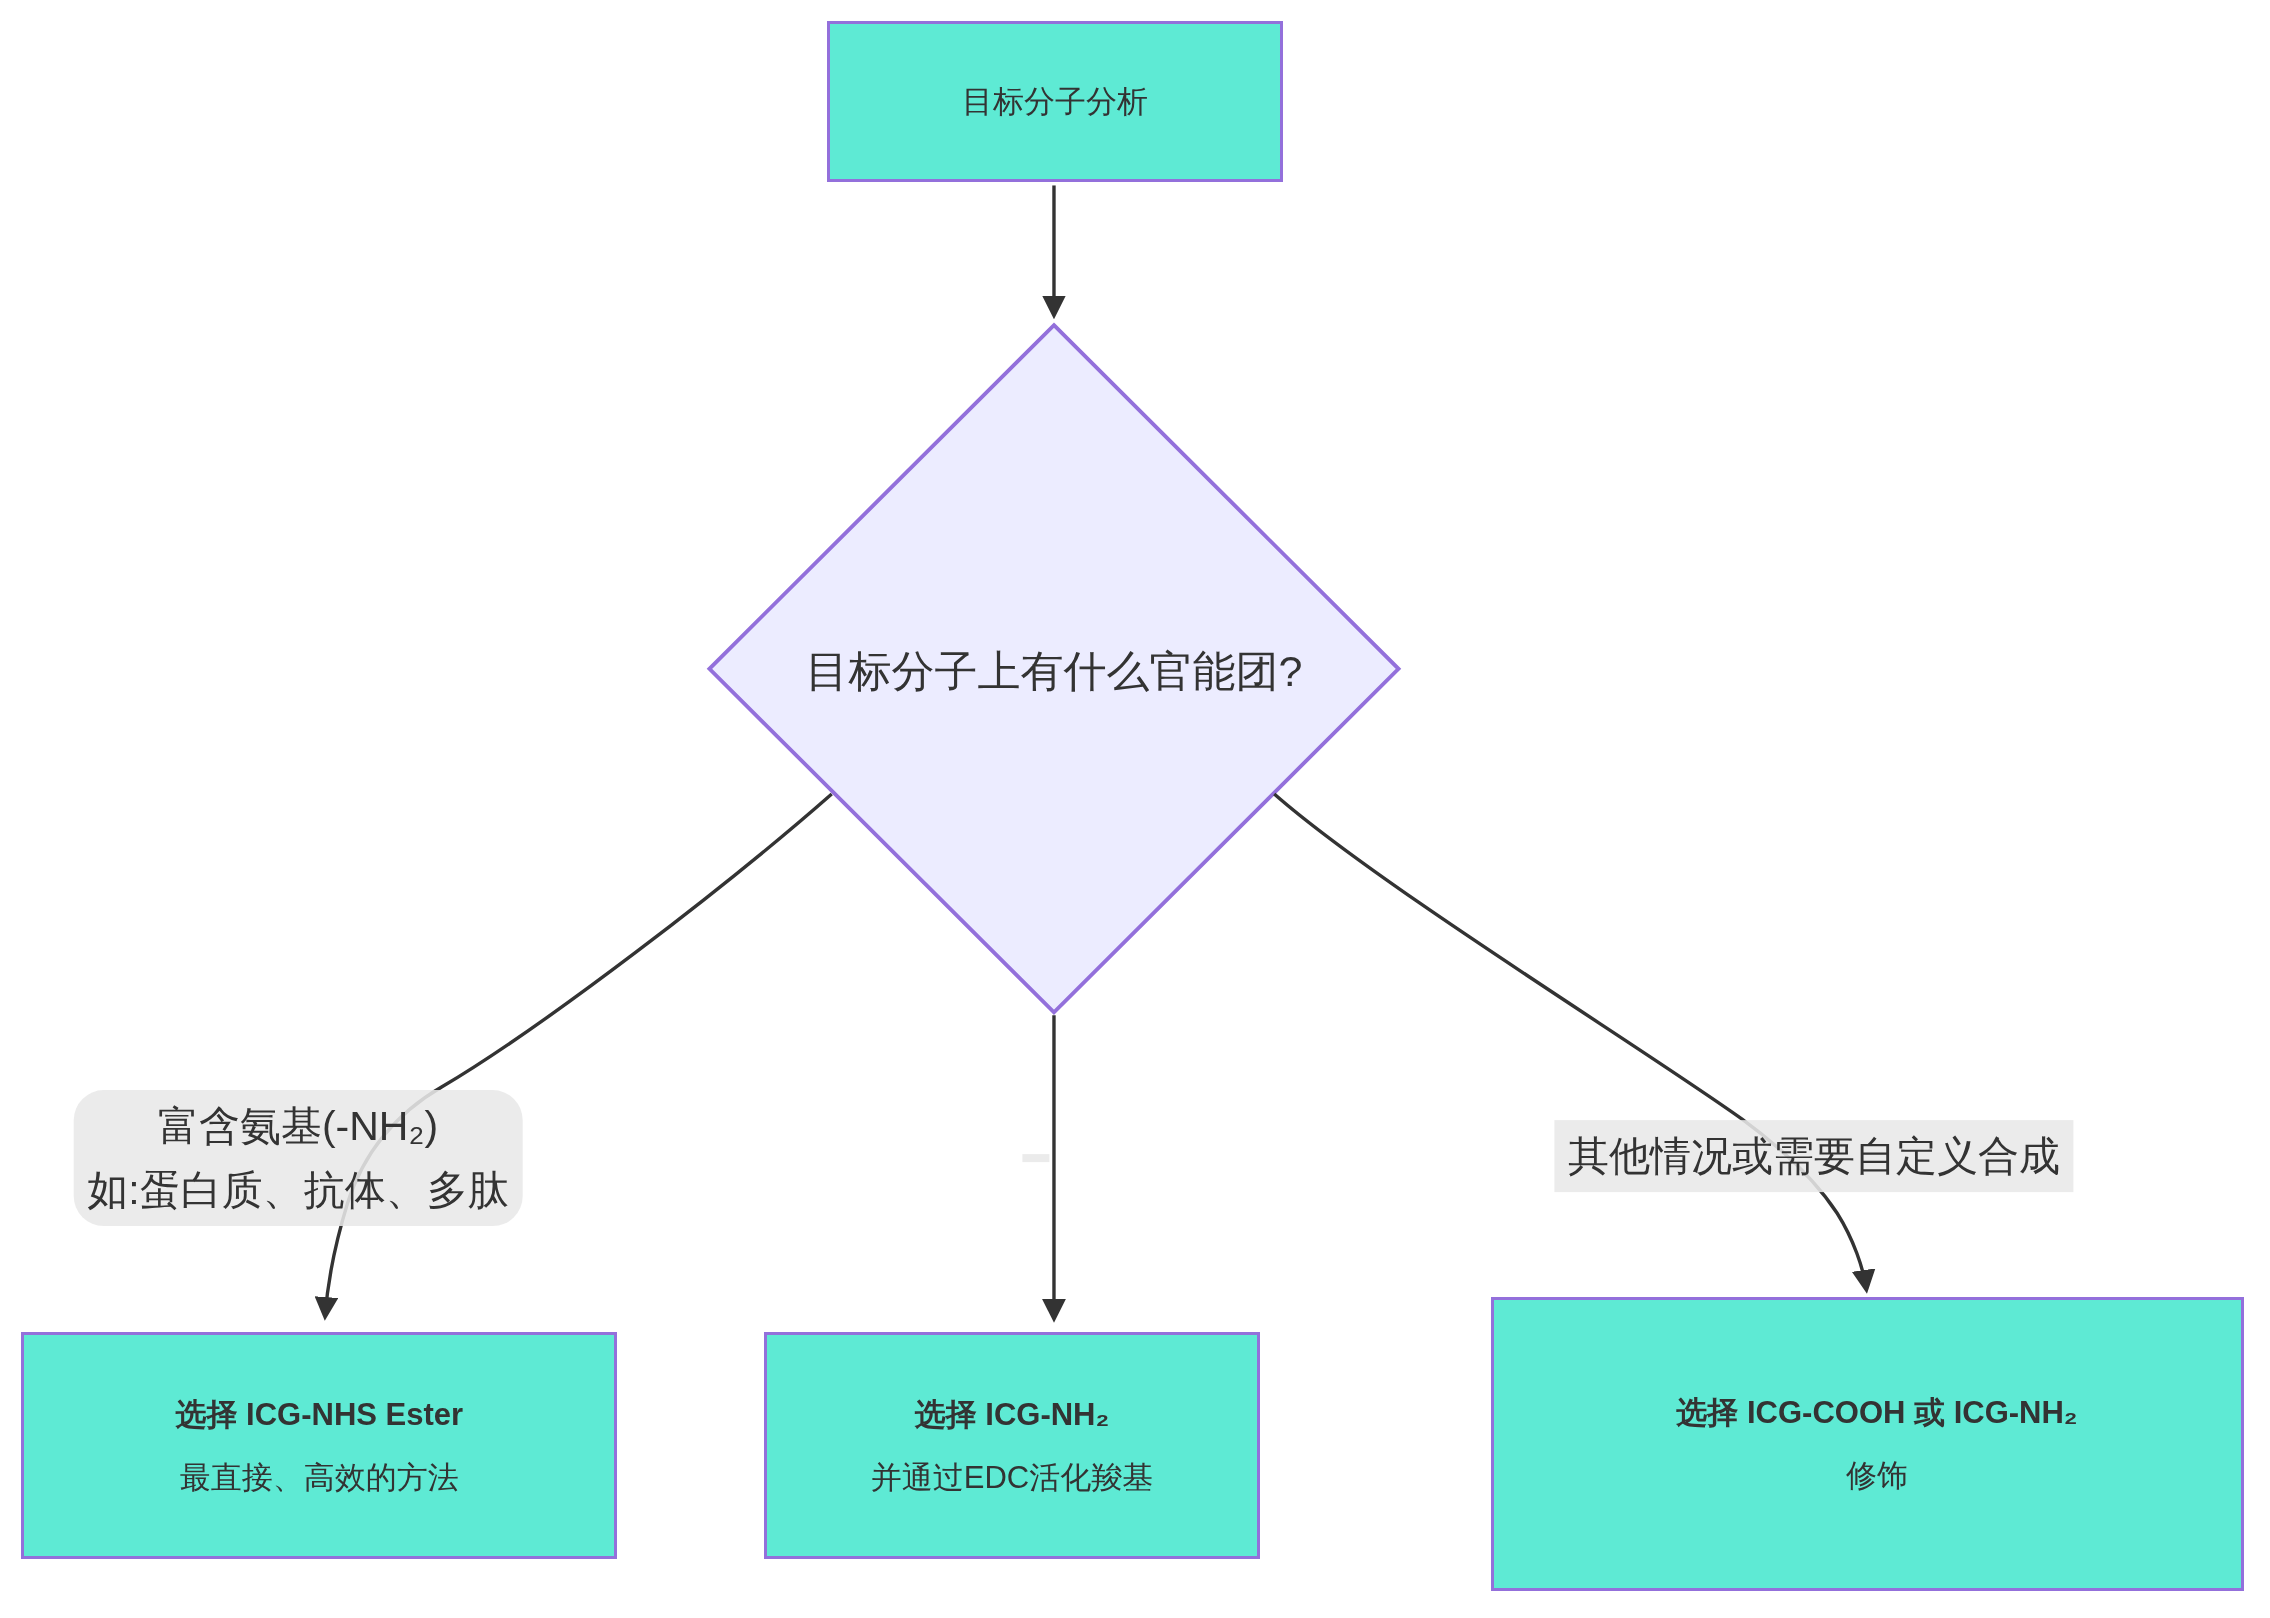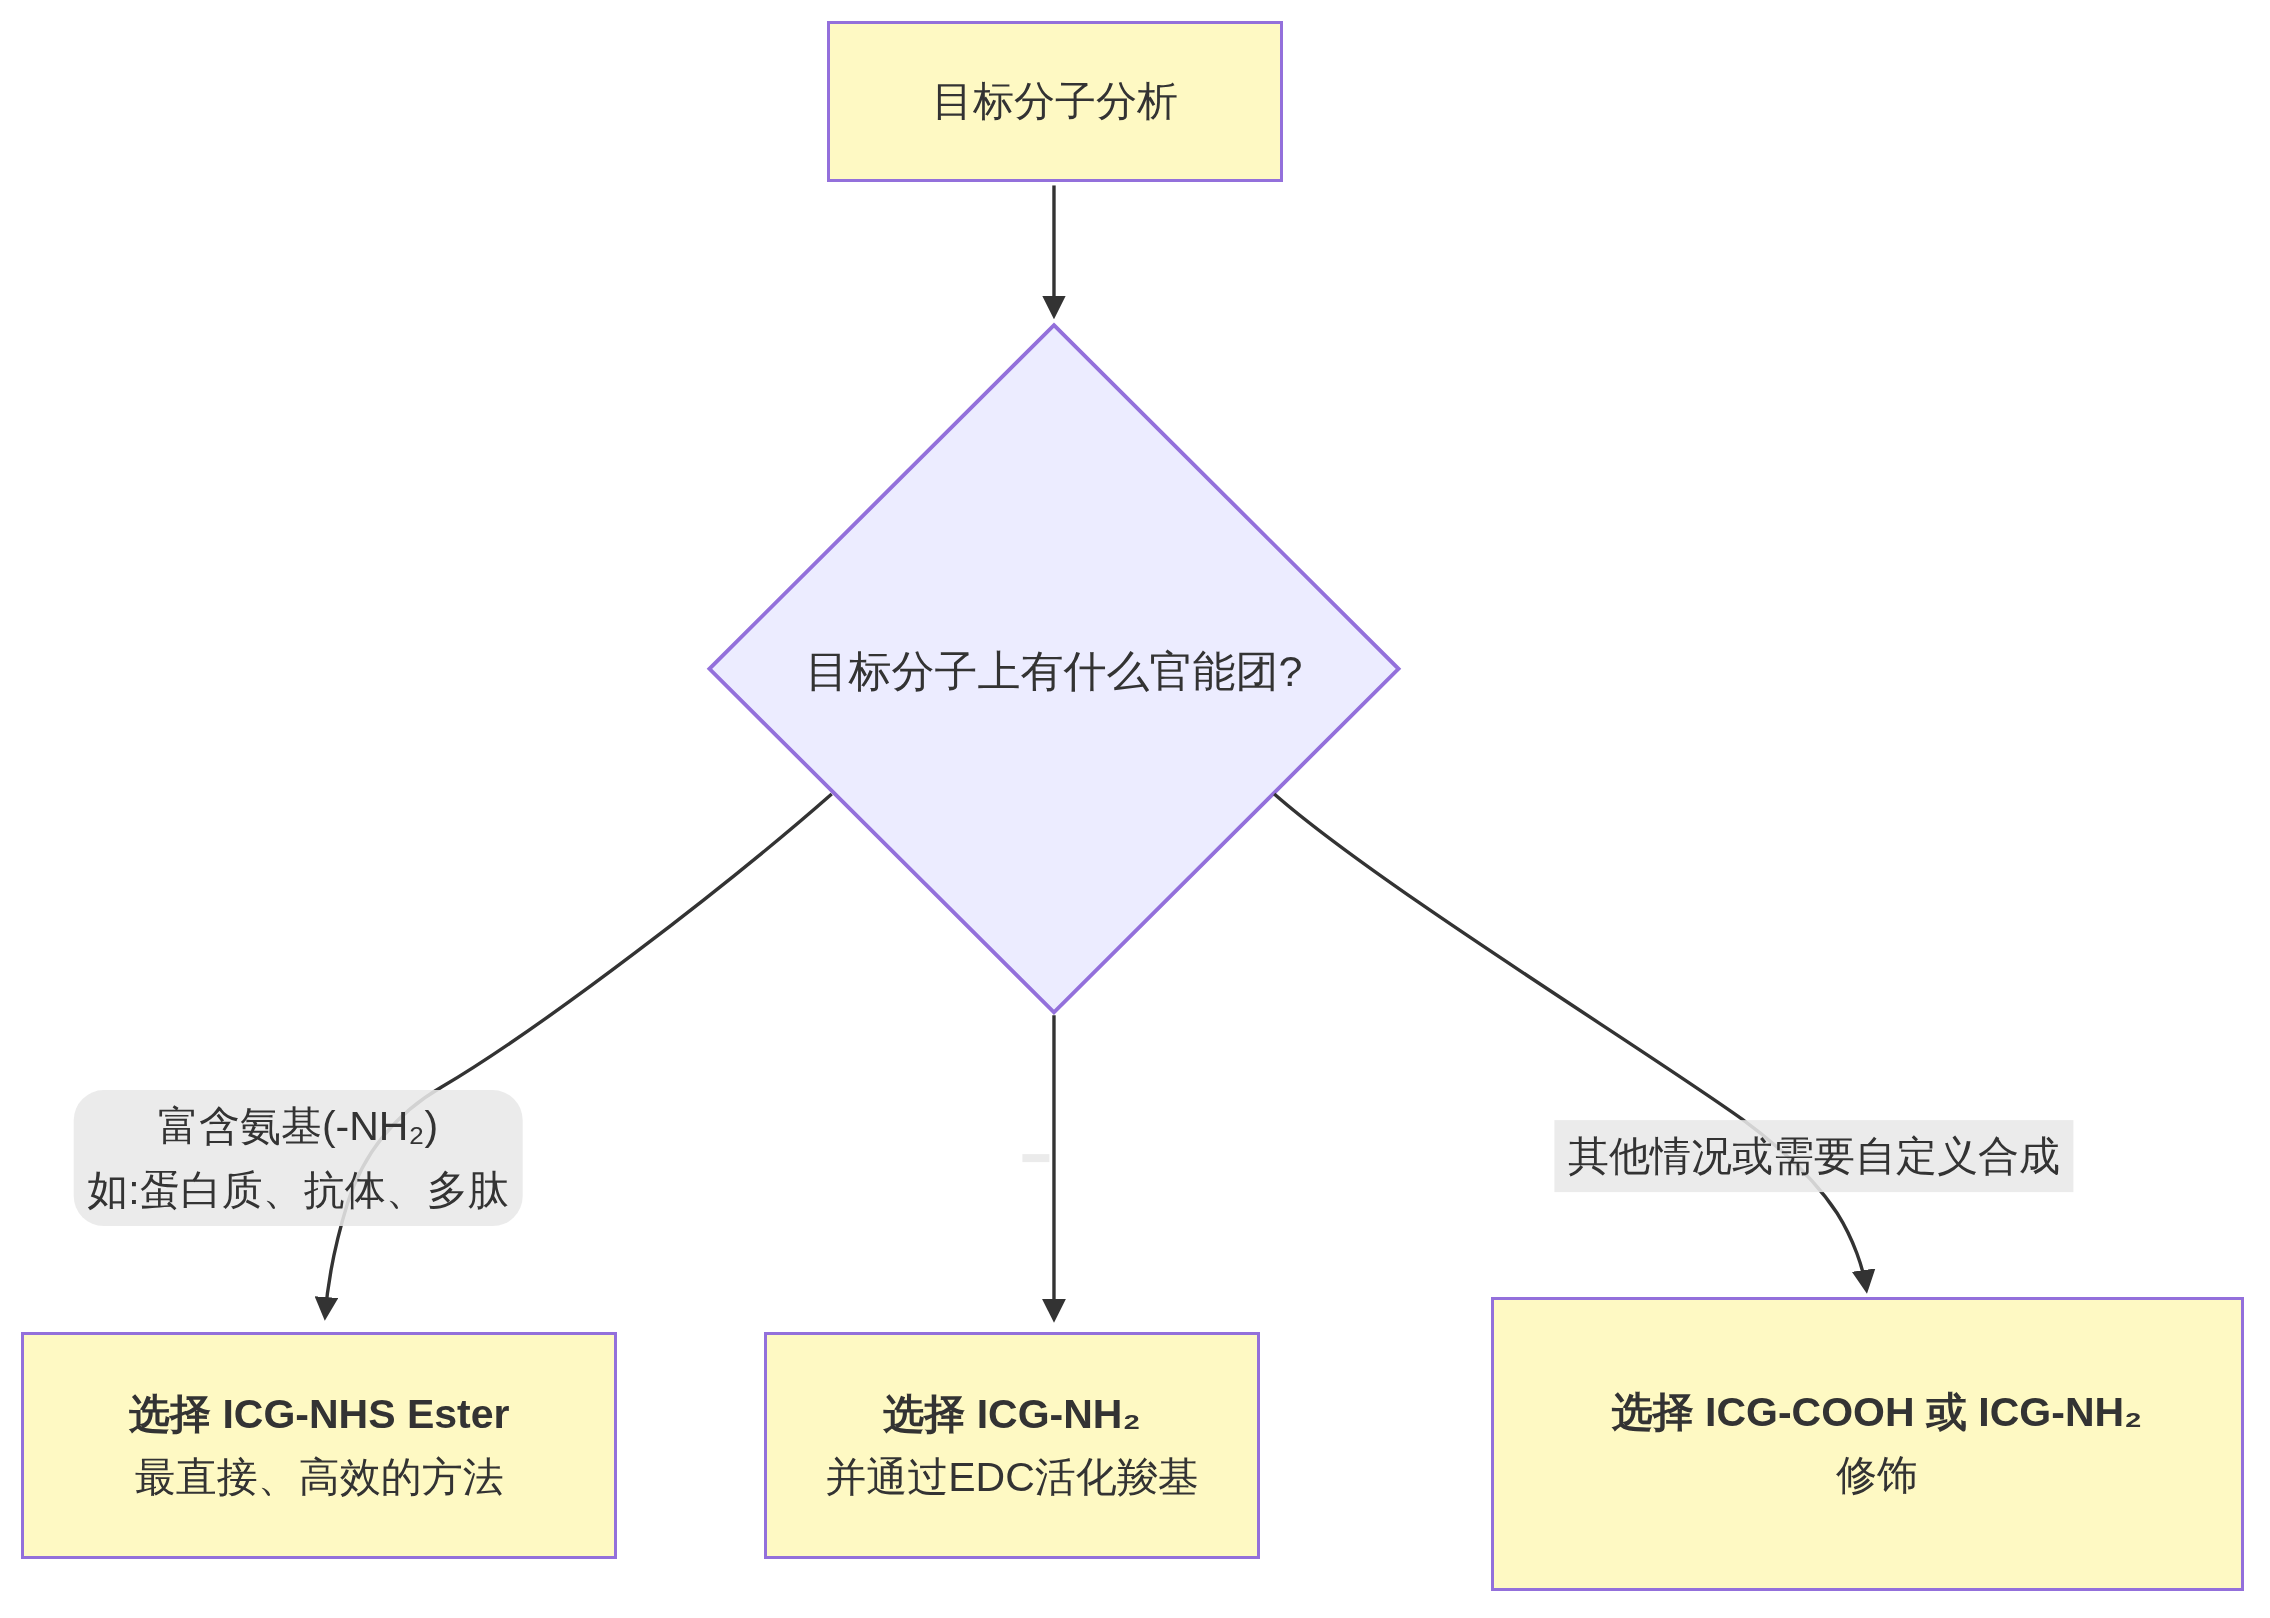--- a/index.html
+++ b/index.html
@@ -13,28 +13,28 @@
     overflow: hidden;
   }
   .edge-layer {
     position: absolute;
     left: 0; top: 0;
     width: 2271px; height: 1619px;
   }
   .node {
     position: absolute;
     box-sizing: border-box;
-    background: #fef9c3;
+    background: #5eead4;
     border: 3.9px solid #9370DB;
     display: flex;
     flex-direction: column;
     justify-content: center;
     align-items: center;
     text-align: center;
-    font-size: 41px;
+    font-size: 31px;
     line-height: 63px;
     color: #333333;
   }
   .node-line { white-space: nowrap; }
   .node-line.bold { font-weight: bold; }
   .diamond-text {
     position: absolute;
     transform: translate(-50%, -50%);
     font-size: 43px;
     line-height: 58px;

